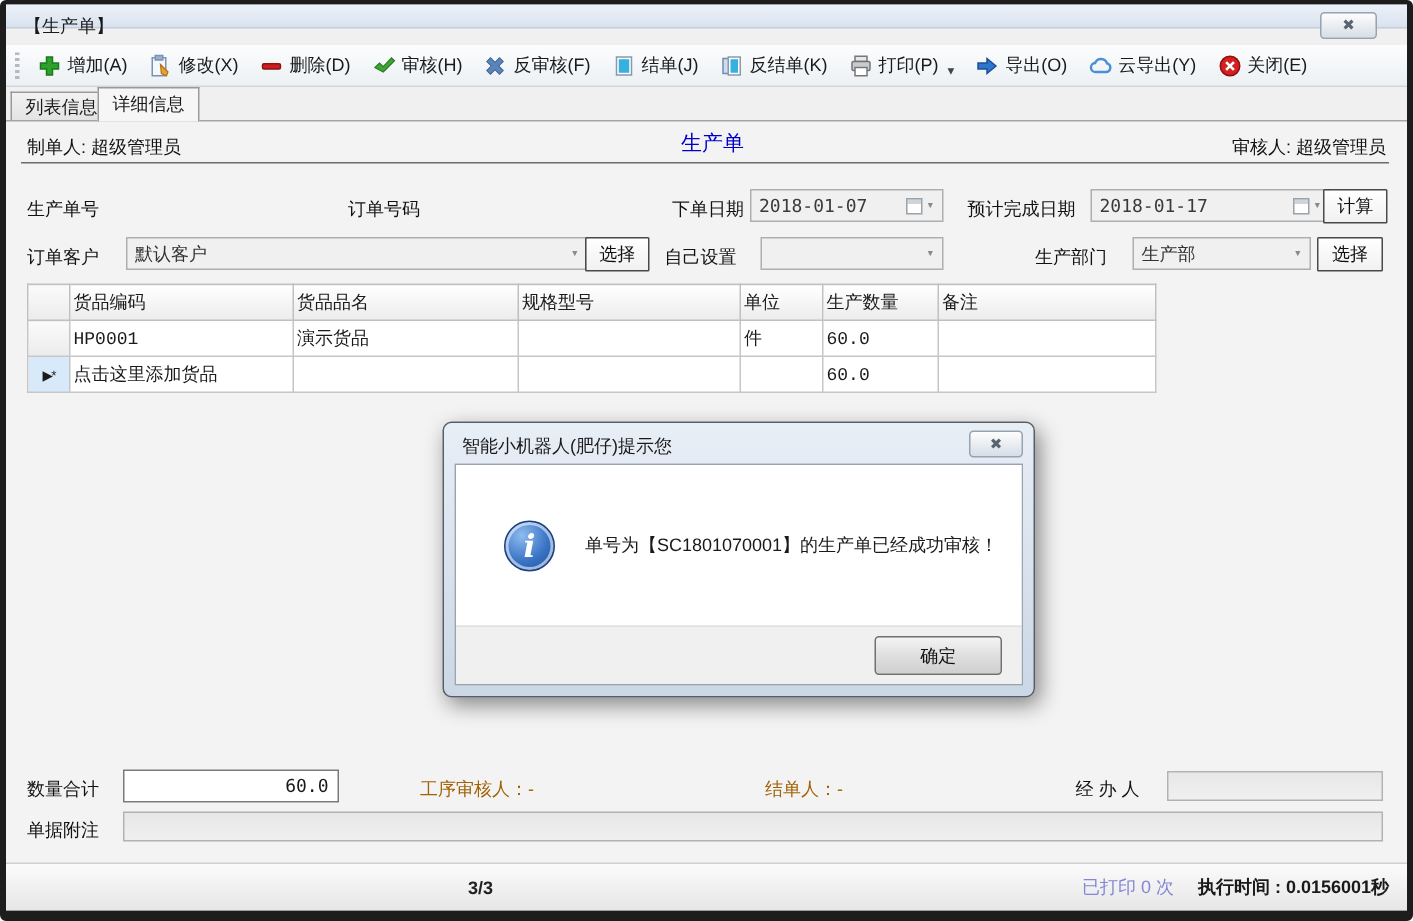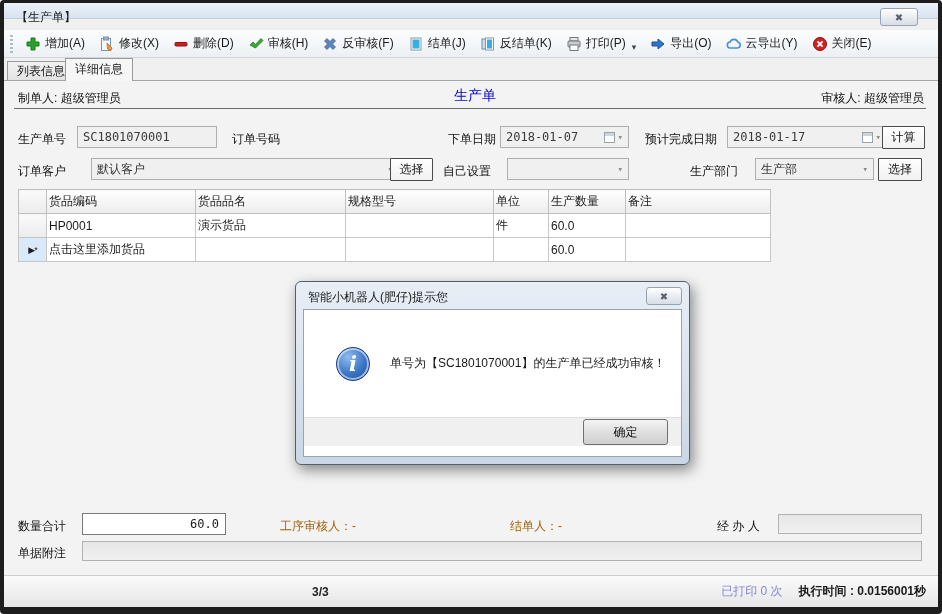--- a/index.html
+++ b/index.html
@@ -79,21 +79,21 @@
   }
   
   .grid{ position:absolute; left:14px; top:108px; border-collapse:collapse; table-layout:fixed; background:#fff; }
   .grid th,.grid td{
     border:1px solid #C6C6C6; height:24px; font-size:12px; font-weight:normal;
     padding:0 2px; overflow:hidden; white-space:nowrap; text-align:left; color:#1a1a1a;
   }
   .grid th{ background:linear-gradient(#FFFFFF,#ECECEC); border-color:#C0C0C0; }
   .grid .selcell{ background:linear-gradient(#FAFAFA,#ECECEC); padding:0; text-align:center; }
   .grid .marker{ background:#D8EAF9; font-size:9px; color:#1a1a1a; letter-spacing:-1px; }
-  .mono{ font-family:Liberation Sans, sans-serif; }
+  .mono{ font-family:Liberation Mono, monospace; }
   .c-orange{ color:#F0A032; }
   .c-addrow{ color:#FF4712; }
   .t-center{ text-align:center; }
   .t-right{ text-align:right; }
   
   .red-note{ position:absolute; font-size:12px; color:#a16207; }
   .input-white{
     position:absolute; height:22px; background:#fff; border:1px solid #7a7a7a;
     font-family:"DejaVu Sans Mono",monospace; font-size:12px; color:#1a1a1a;
     line-height:20px; padding:0 6px; text-align:right;
@@ -132,21 +132,21 @@
     display:flex; align-items:center; padding-left:32px; gap:20px; }
   .info-icon{
     width:34px; height:34px; border-radius:50%;
     background:radial-gradient(circle at 11px 9px,#8FBBEF,#3A74C4 55%,#1C4C9C);
     border:1px solid #1a3f80; box-shadow:inset 0 0 0 2px rgba(255,255,255,0.55);
     color:#fff; font-family:"DejaVu Serif",serif; font-style:italic; font-weight:bold;
     font-size:21px; text-align:center; line-height:32px; flex:0 0 auto;
   }
   .dlg-msg{ font-size:12px; color:#1a1a1a; }
   .dlg-foot{
-    position:relative; height:29px; background:#F0F0F0; border-top:1px solid #DFDFDF;
+    position:relative; height:39px; background:#F0F0F0; border-top:1px solid #DFDFDF;
     display:flex; align-items:center; justify-content:flex-end; padding-right:13px;
   }
   .dlg-ok{
     width:85px; height:26px; background:linear-gradient(#F4F4F4,#DFDFDF 50%,#CFCFCF);
     border:1px solid #707070; border-radius:3px;
     font-family:"Liberation Sans",sans-serif; font-size:12px; color:#111; cursor:default;
   }
 </style>
 </head>
 <body>
@@ -256,42 +256,41 @@
   </div>
 
   <div class="panel">
 
     <span class="lbl hdr-maker">制单人: 超级管理员</span>
     <div class="hdr-doc-title">生产单</div>
     <span class="hdr-auditor">审核人: 超级管理员</span>
     <div class="hdr-sep"></div>
 
     <span class="lbl" style="left:14px;top:50px">生产单号</span>
-    <div class="field" style="left:73px;top:45px;width:140px">SC1801070001</div>
 
     <span class="lbl" style="left:228px;top:50px">订单号码</span>
 
     <span class="lbl" style="left:444px;top:50px">下单日期</span>
     <div class="field datef" style="left:496px;top:45px;width:129px">
       <span class="txt">2018-01-07</span>
       <span class="cal"></span>
       <span class="arrow">▾</span>
     </div>
 
     <span class="lbl" style="left:641px;top:50px">预计完成日期</span>
     <div class="field datef" style="left:723px;top:45px;width:160px">
       <span class="txt">2018-01-17</span>
       <span class="cal"></span>
       <span class="arrow">▾</span>
     </div>
 
     <button class="btn-std" style="left:878px;top:45px;width:43px">计算</button>
 
     <span class="lbl" style="left:14px;top:82px">订单客户</span>
-    <div class="field combo" style="left:87px;top:77px;width:308px">
+    <div class="field combo" style="left:80px;top:77px;width:308px">
       <span class="txt">默认客户</span>
       <span class="arrow">▾</span>
     </div>
     <button class="btn-std" style="left:386px;top:77px;width:43px">选择</button>
 
     <span class="lbl" style="left:439px;top:82px">自己设置</span>
     <div class="field combo" style="left:503px;top:77px;width:122px">
       <span class="txt"></span>
       <span class="arrow">▾</span>
     </div>

